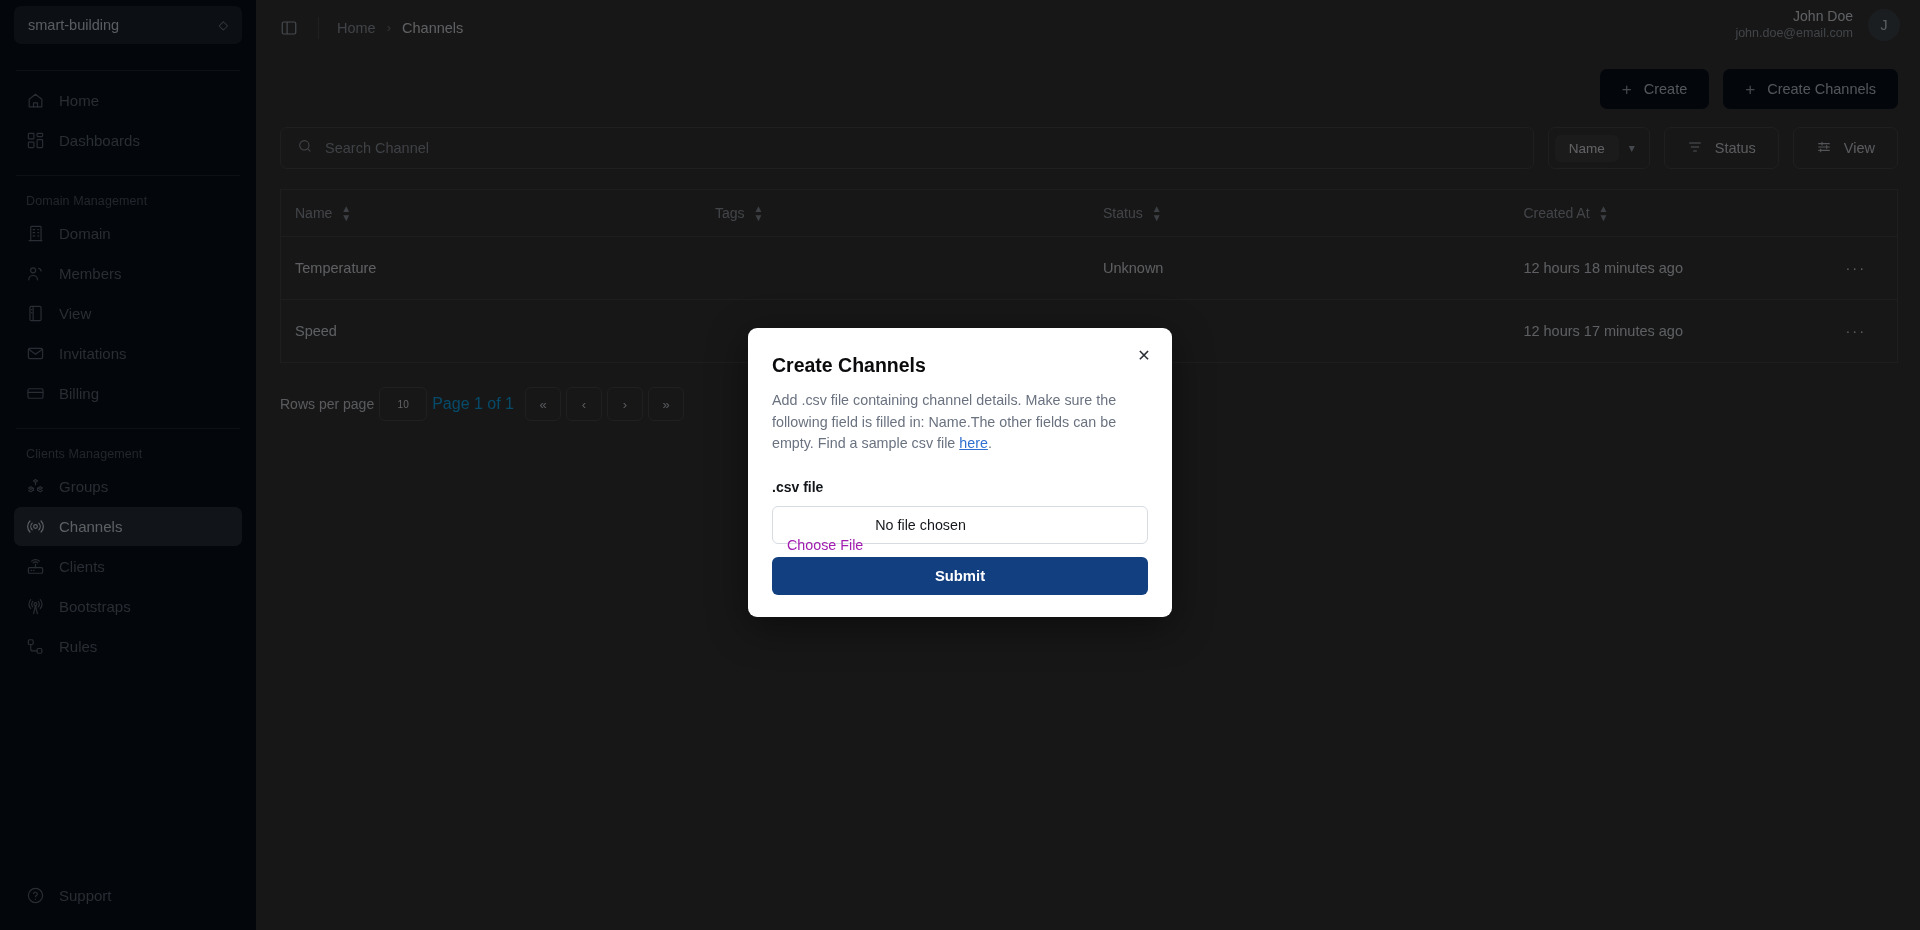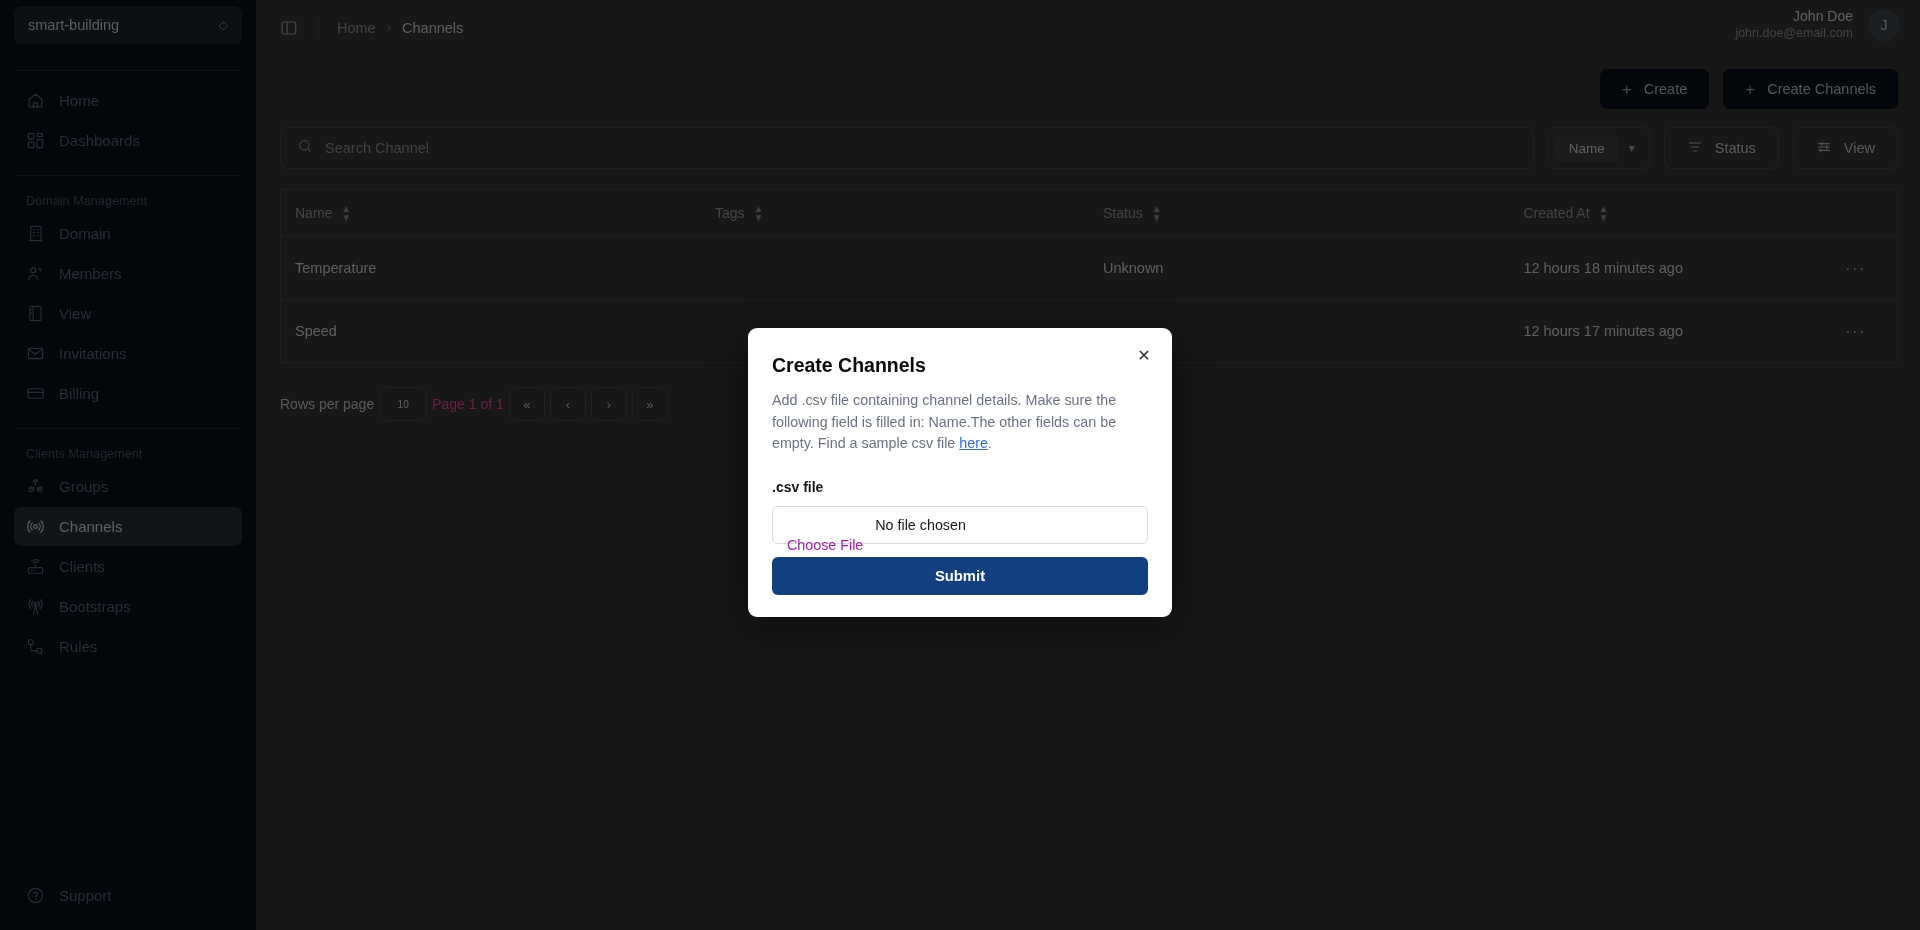--- a/index.html
+++ b/index.html
@@ -130,21 +130,21 @@
   .row-menu { color: #b4bac1; font-size: 18px; letter-spacing: 2px; cursor: pointer; text-align: center; }
   .col-name { width: 26%; } .col-tags { width: 24%; } .col-status { width: 26%; }
   .col-created { width: 18%; } .col-actions { width: 6%; }
 
   .pager { display: flex; align-items: center; justify-content: flex-start; gap: 5px; padding: 24px 4px 0 0; }
   .pager-label { font-size: 14px; color: #c3c8cf; }
   .rows-box {
     min-width: 48px; height: 34px; border: 1px solid #484848; border-radius: 6px;
     display: flex; align-items: center; justify-content: center; color: #d4d9df; font-size: 10px; cursor: pointer;
   }
-  .page-of { font-size: 14px; color: #ec4899; }
+  .page-of { font-size: 16px; color: #0ea5e9; margin-right: 6px; }
   .pg-btn {
     width: 36px; height: 34px; border: 1px solid #484848; border-radius: 6px; background: transparent;
     color: #c2c7ce; font-size: 13px; cursor: pointer; display: inline-flex; align-items: center; justify-content: center;
     font-family: "Liberation Sans", sans-serif;
   }
 
   
   .overlay { position: absolute; inset: 0; background: rgba(0,0,0,0.55); }
   .modal {
     position: absolute; left: 748px; top: 328px; width: 424px;

